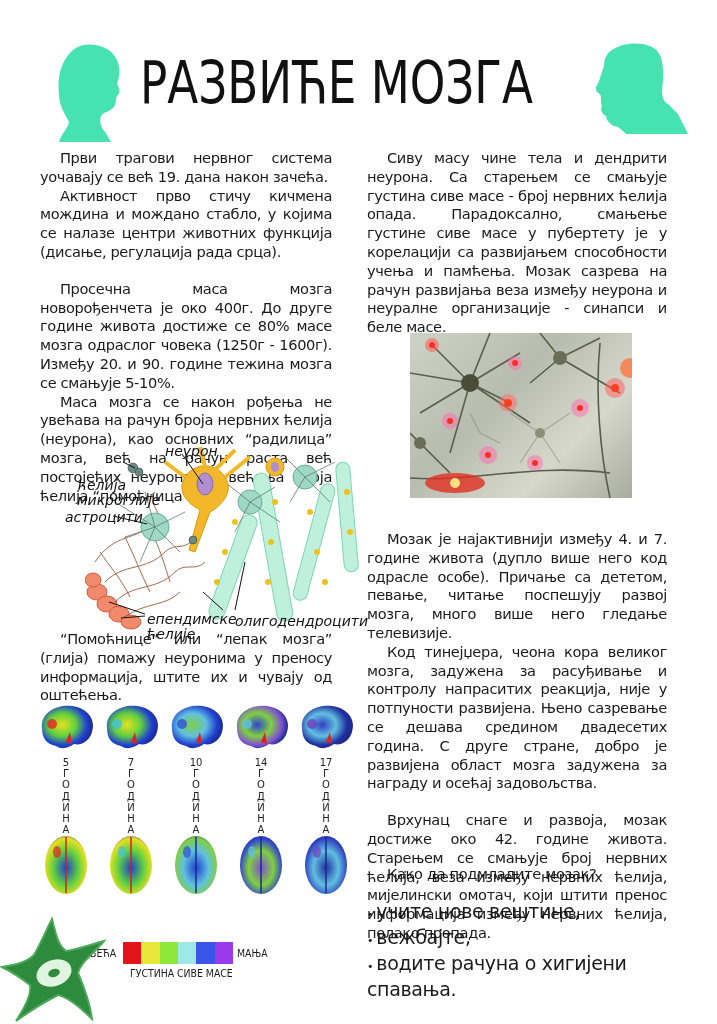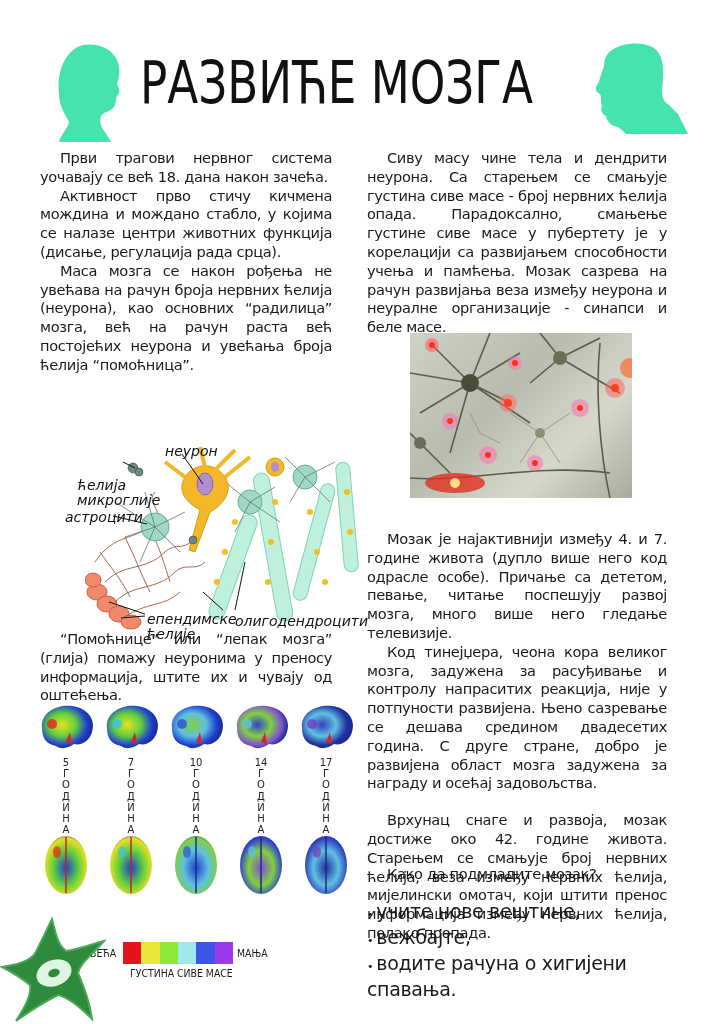--- a/index.html
+++ b/index.html
@@ -24,22 +24,23 @@
 <svg class="abs" style="left:55px;top:42px" width="70" height="100" viewBox="0 0 70 100">
   <path d="M18,8 C30,-2 55,2 62,18 C66,28 64,36 62,42 C64,46 66,50 62,54 C60,58 62,62 58,66 C54,70 48,70 46,74 C44,80 46,86 50,90 L56,100 L4,100 C6,92 12,88 14,80 C10,72 4,64 4,52 C2,36 6,18 18,8 Z" fill="#46e3b0"></path>
 </svg>
 <svg class="abs" style="left:592px;top:42px" width="100" height="92" viewBox="0 0 100 92">
   <path d="M20,8 C34,-2 60,0 66,10 C72,18 72,34 70,48 C70,56 72,60 76,62 L86,72 L96,92 L34,92 C30,88 26,84 22,84 C18,82 14,78 14,74 C10,72 8,68 10,64 C8,60 10,56 8,52 C4,50 2,46 6,42 C8,36 10,30 12,24 C12,18 14,12 20,8 Z" fill="#46e3b0"></path>
 </svg>
 
 <div class="title">РАЗВИЋЕ МОЗГА</div>
 
 <div class="col left">
-  <p>Први трагови нервног система уочавају се већ 18. дана након зачећа.</p>
+  <p>Први трагови нервног система уочавају се већ 19. дана након зачећа.</p>
   <p>Активност прво стичу кичмена мождина и мождано стабло, у којима се налазе центри животних функција (дисање, регулација рада срца).</p>
+  <p class="gap">Просечна маса мозга новорођенчета је око 400г. До друге године живота достиже се 80% масе мозга одраслог човека (1250г - 1600г). Између 20. и 90. године тежина мозга се смањује 5-10%.</p>
   <p>Маса мозга се након рођења не увећава на рачун броја нервних ћелија (неурона), као основних “радилица” мозга, већ на рачун раста већ постојећих неурона и увећања броја ћелија “помоћница”.</p>
 </div>
 
 <div class="abs" style="left:85px;top:442px;width:285px;height:188px;">
   <svg width="285" height="188" viewBox="0 0 285 188">
 
     <g fill="#f08a6a" stroke="#d05a40" stroke-width="1">
       <ellipse cx="12" cy="150" rx="10" ry="8"></ellipse>
       <ellipse cx="22" cy="162" rx="10" ry="8"></ellipse>
       <ellipse cx="34" cy="172" rx="10" ry="8"></ellipse>

